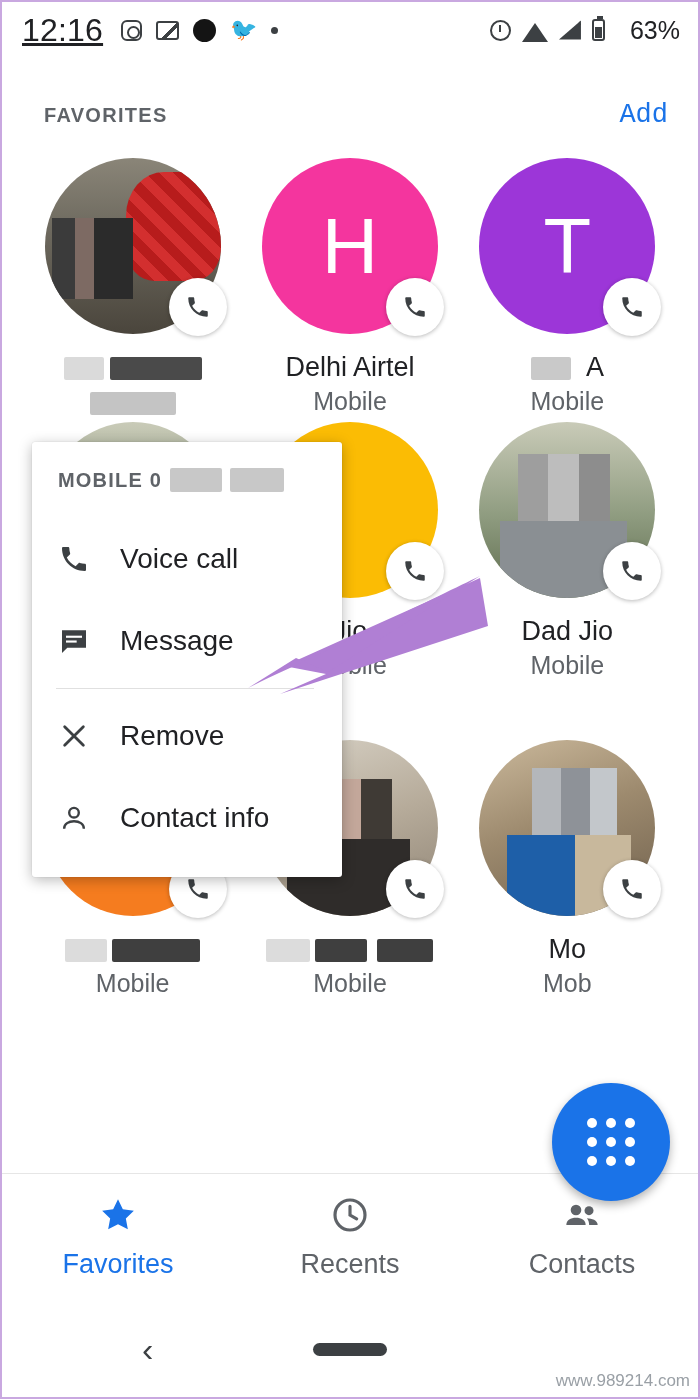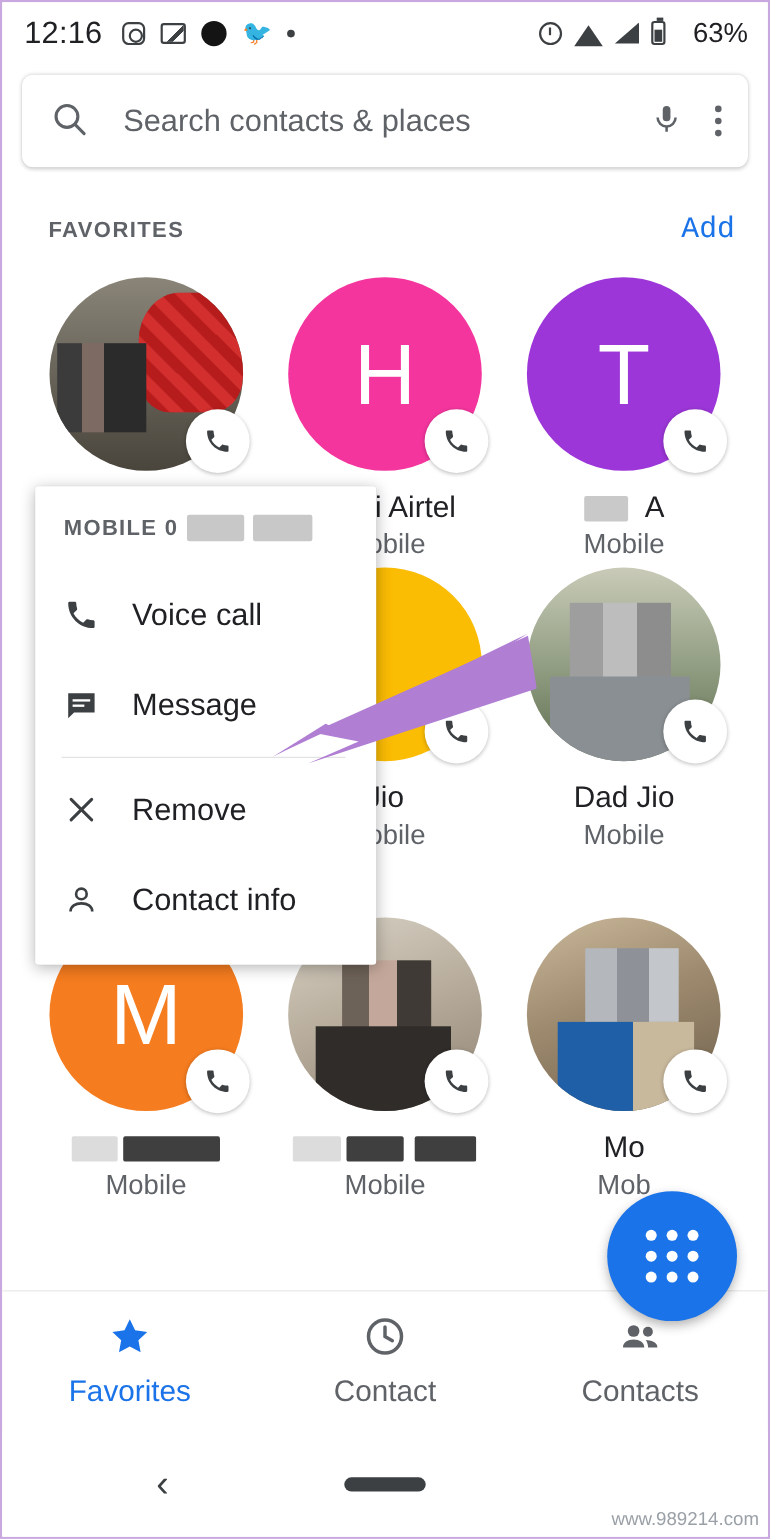--- a/index.html
+++ b/index.html
@@ -12,21 +12,21 @@
   .phone {
     position:absolute; left:0; top:0; width:696px; height:1395px;
     background:#ffffff; overflow:hidden;
   }
 
   
   .statusbar {
     height:56px; display:flex; align-items:center;
     padding:0 18px 0 20px; font-size:25px; color:#202124;
   }
-  .status-time { font-size:28px; letter-spacing:.2px; }
+  .status-time { font-size:32px; letter-spacing:.2px;text-decoration:underline; }
   .status-left-icons { display:flex; align-items:center; gap:14px; margin-left:18px; }
   .status-right { margin-left:auto; display:flex; align-items:center; gap:11px; }
   .sicon { display:inline-block; }
   .ig {
     width:21px; height:21px; border:2.5px solid #3c4043; border-radius:6px;
     position:relative;
   }
   .ig:after {
     content:""; position:absolute; left:4px; top:4px; width:9px; height:9px;
     border:2.5px solid #3c4043; border-radius:50%;
@@ -244,41 +244,20 @@
       <span class="sicon alarm"></span>
       <span class="sicon wifi"></span>
       <span class="sicon signal">
           <span class="r">R</span>
         </span>
       <span class="sicon batt"></span>
       <span class="battpct">63%</span>
     </span>
   </div>
 
-  <div class="searchbar">
-    <span>
-      <svg width="34" height="34" viewBox="0 0 24 24" fill="none" stroke="#5f6368" stroke-width="2">
-        <circle cx="10.5" cy="10.5" r="7"></circle>
-          <line x1="15.8" y1="15.8" x2="21.5" y2="21.5" stroke-linecap="round"></line>
-      </svg>
-    </span>
-    <span class="search-text">Search contacts &amp; places</span>
-    <span class="mic">
-      <svg width="28" height="34" viewBox="0 0 24 24" fill="#5f6368">
-        <rect x="9" y="2" width="6" height="12" rx="3"></rect>
-        <path d="M5 11a7 7 0 0014 0" fill="none" stroke="#5f6368" stroke-width="2"></path>
-        <line x1="12" y1="18" x2="12" y2="22" stroke="#5f6368" stroke-width="2"></line>
-      </svg>
-    </span>
-    <span class="kebab">
-        <i></i>
-        <i></i>
-        <i></i>
-      </span>
-  </div>
 
   <div class="fav-header">
     <span class="fav-title">FAVORITES</span>
     <span class="fav-add">Add</span>
   </div>
 
   <div class="grid">
 
     <div class="cell">
       <div class="avatar-wrap">
@@ -490,21 +469,21 @@
       </span>
       <span class="tab-label">Favorites</span>
     </div>
     <div class="tab">
       <span>
         <svg width="40" height="40" viewBox="0 0 24 24" fill="none" stroke="#5f6368" stroke-width="1.9">
             <circle cx="12" cy="12" r="9"></circle>
             <path d="M12 6.8V12l4 2.3" stroke-linecap="round"></path>
           </svg>
       </span>
-      <span class="tab-label">Contact</span>
+      <span class="tab-label">Recents</span>
     </div>
     <div class="tab">
       <span>
         <svg width="42" height="40" viewBox="0 0 24 24" fill="#5f6368">
             <circle cx="8.4" cy="9" r="3.2"></circle>
             <circle cx="16.2" cy="9.4" r="2.7"></circle>
             <path d="M2.6 18c0-2.8 2.6-4.3 5.8-4.3s5.8 1.5 5.8 4.3z"></path>
             <path d="M15 13.9c2.8.1 6.4 1.1 6.4 4.1h-5.1c0-1.6-.5-3-1.3-4.1z"></path>
           </svg>
       </span>

